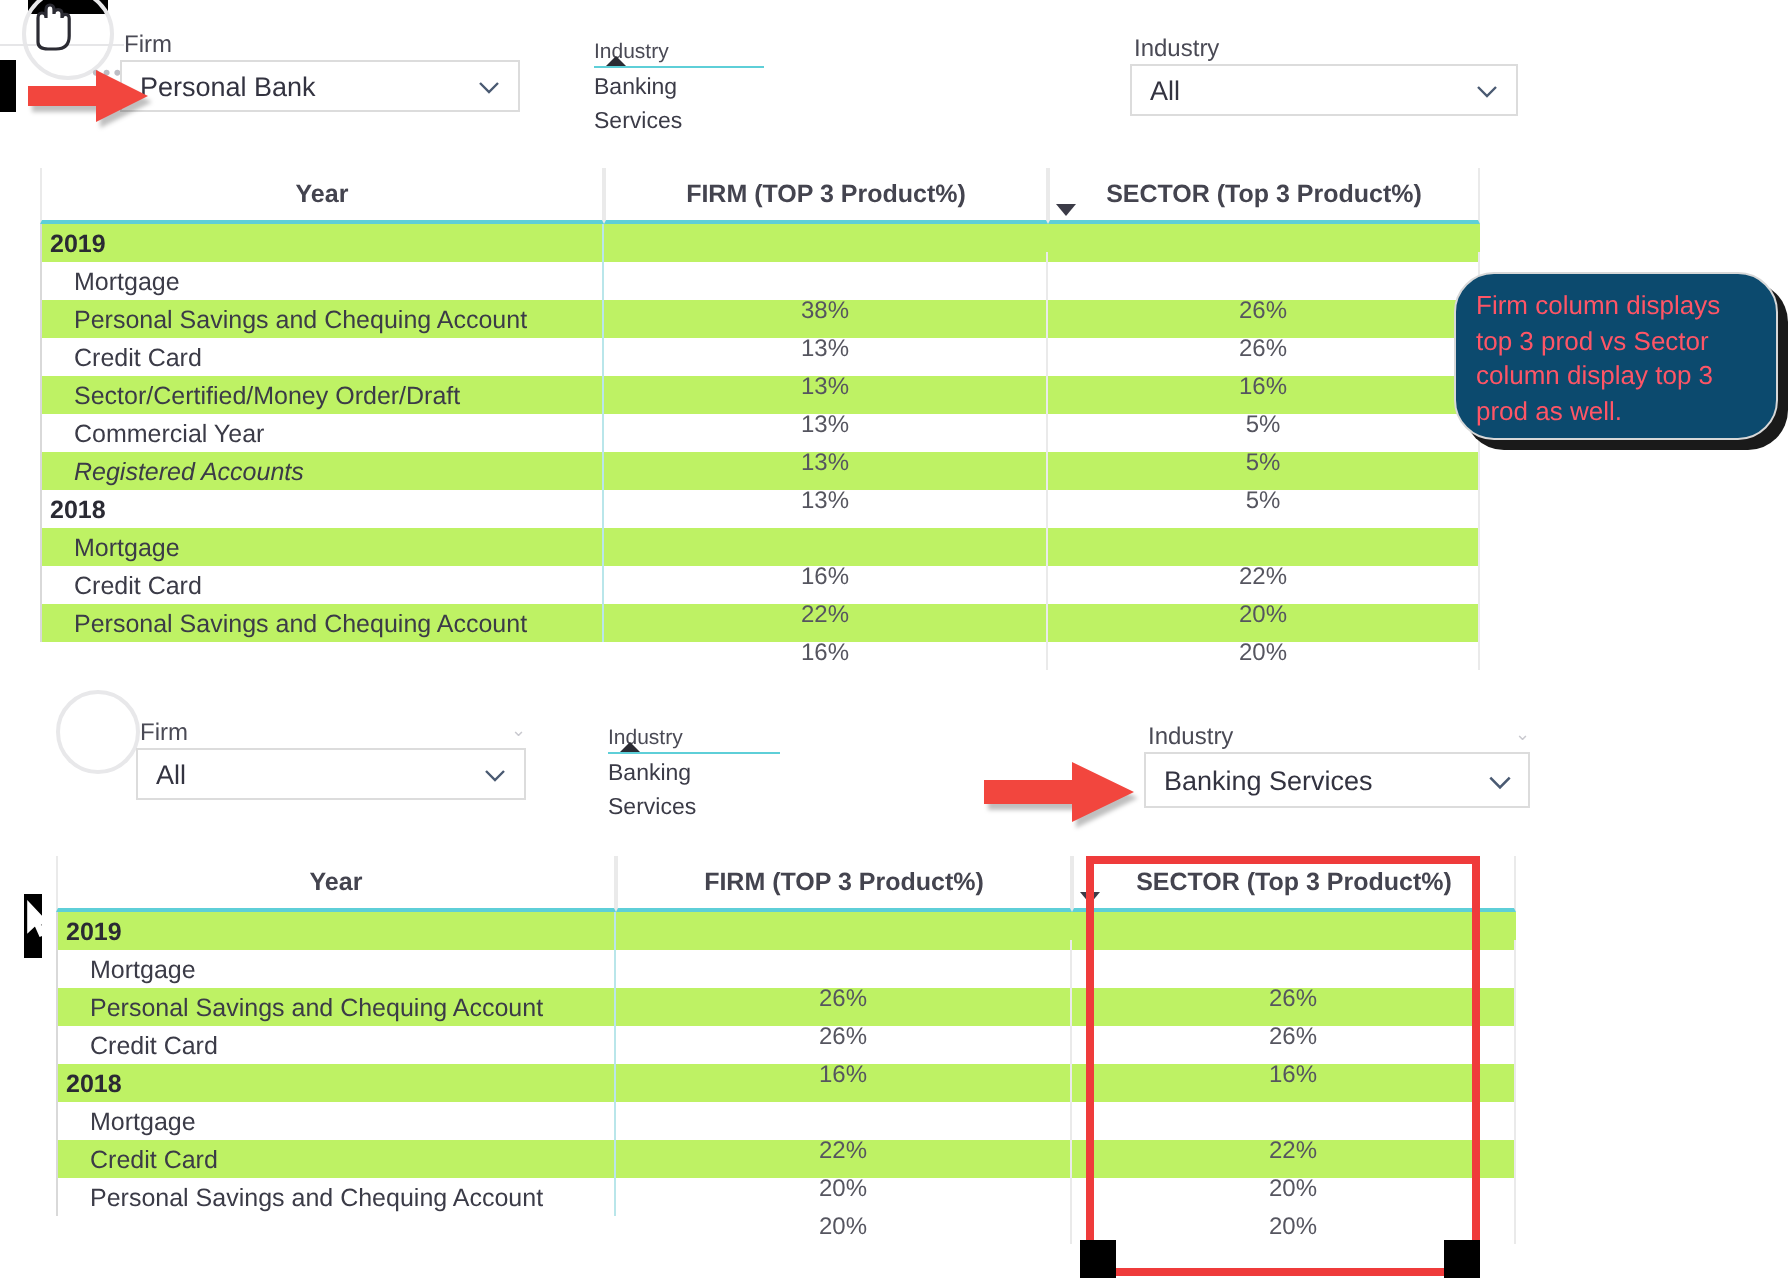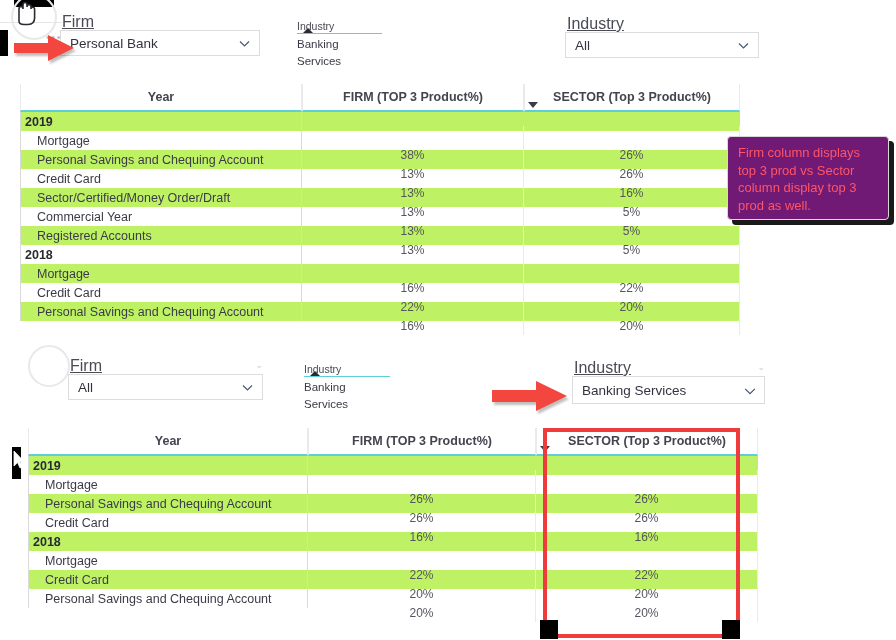--- a/index.html
+++ b/index.html
@@ -4,21 +4,21 @@
 <style>
   html,body{margin:0;padding:0;}
   body{
     width:896px;height:640px;overflow:hidden;background:#ffffff;
     font-family:"Liberation Sans","DejaVu Sans",sans-serif;
     color:#3b3b47;position:relative;
   }
 
   
   .dd{position:absolute;}
-  .dd-label{font-size:16px;color:#4a4a55;line-height:12px;margin-bottom:2px;padding-left:2px;text-decoration:underline;}
+  .dd-label{font-size:12px;color:#4a4a55;line-height:12px;margin-bottom:2px;padding-left:2px;}
   .dd-label-row{display:flex;justify-content:space-between;align-items:flex-start;}
   .dd-chevsmall{color:#c9c9cf;font-size:9px;line-height:10px;}
   .dd-box{border:1px solid #dcdcdc;background:#fff;height:26px;display:flex;
           align-items:center;justify-content:space-between;padding:0 8px 0 9px;box-sizing:border-box;}
   .dd-val{font-size:13.5px;color:#333340;white-space:nowrap;}
   .chev{width:13px;height:13px;display:block;}
   .chev svg{display:block;}
 
   
   .slicer{position:absolute;}
@@ -40,21 +40,21 @@
   .row.alt{background:#bef264;}
   .c-year{box-sizing:border-box;border-left:1px solid #d9d9d9;border-right:1px solid #b9e6ea;
           font-size:12.5px;color:#3b3b47;display:flex;align-items:center;height:19px;}
   .c-year .ind{padding-left:16px;}
   .c-year .grpname{padding-left:4px;font-weight:bold;color:#2a2a33;}
   .c-num{box-sizing:border-box;font-size:12px;color:#55555f;display:flex;align-items:center;
          justify-content:center;height:19px;margin-top:28px;}
   .c-num.sep{border-right:1px solid #eaeaea;}
 
   
-  .callout{position:absolute;background:#701a75;border:1px solid #d8d8d8;border-radius:4px;
+  .callout{position:absolute;background:#0c4a6e;border:1px solid #d8d8d8;border-radius:20px;
      box-shadow:5px 5px 0 #1a1a1a;padding:7px 9px 8px 10px;box-sizing:border-box;}
   .callout-txt{color:#ff5566;font-size:13px;line-height:17.5px;font-family:"Liberation Sans",sans-serif;}
 
   
   .arrow{position:absolute;filter:drop-shadow(2px 3px 1px rgba(0,0,0,0.25));}
 
   
   .hl-rect{position:absolute;border:4px solid #ef3b3b;box-sizing:border-box;background:transparent;}
 
   
@@ -156,21 +156,21 @@
         <div class="c-num sep" style="width: 216px;">5%</div>
       </div>
       <div class="row">
         <div class="c-year" style="width: 282px;">
           <span class="ind">Commercial Year</span>
         </div>
         <div class="c-num sep" style="width: 222px;">13%</div>
         <div class="c-num sep" style="width: 216px;">5%</div>
       </div>
       <div class="row alt">
-        <div class="c-year" style="width: 282px;">
+        <div class="c-year" style="width: 282px; font-style: italic;">
           <span class="ind">Registered Accounts</span>
         </div>
         <div class="c-num sep" style="width: 222px;">13%</div>
         <div class="c-num sep" style="width: 216px;">5%</div>
       </div>
       <div class="row">
         <div class="c-year" style="width: 282px;">
           <span class="grpname">2018</span>
         </div>
         <div class="c-num sep" style="width: 222px;"></div>

